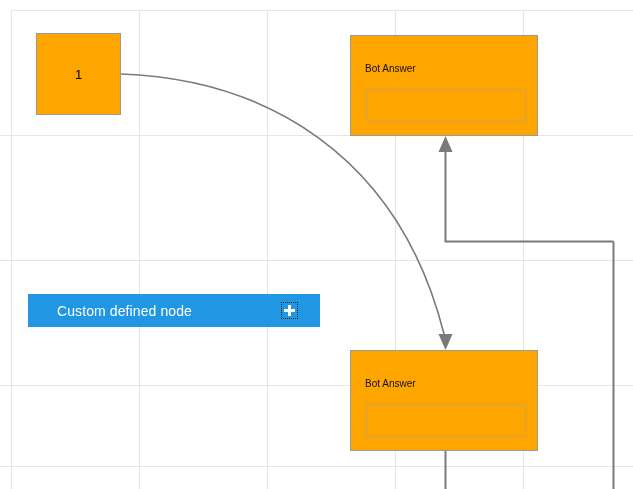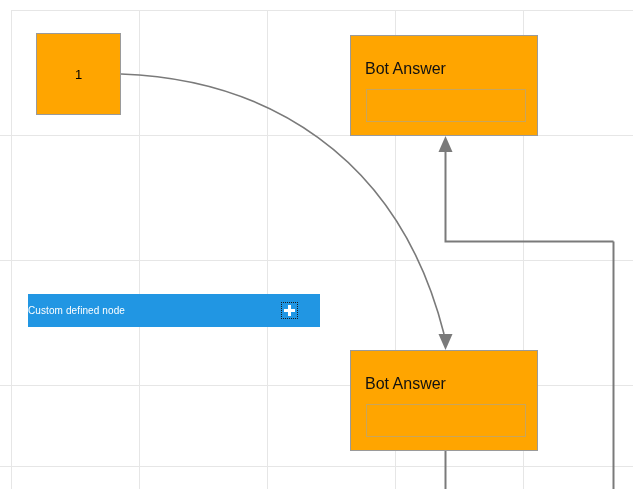--- a/index.html
+++ b/index.html
@@ -40,21 +40,21 @@
     align-items: center;
     justify-content: center;
     color: #000000;
     font-size: 13px;
   }
   .node-title {
     position: absolute;
     left: 14px;
     top: 25px;
     color: #111111;
-    font-size: 16px;
+    font-size: 10px;
     line-height: 16px;
     white-space: nowrap;
   }
   .node-slot {
     position: absolute;
     left: 15px;
     right: 11px;
     top: 53px;
     height: 33px;
     box-sizing: border-box;
@@ -68,21 +68,22 @@
     top: 294px;
     width: 292px;
     height: 33px;
     background: #2196E3;
     display: flex;
     align-items: center;
     box-sizing: border-box;
   }
   #custom-node-bar .label {
     color: #ffffff;
-    font-size: 10px;
+    font-size: 14px;
+    margin-left: 29px;
     white-space: nowrap;
     letter-spacing: 0.1px;
   }
   #custom-node-bar .plus-wrap {
     position: absolute;
     right: 22px;
     width: 17px;
     height: 17px;
     box-sizing: border-box;
     border: 1px dotted #1c1c1c;

